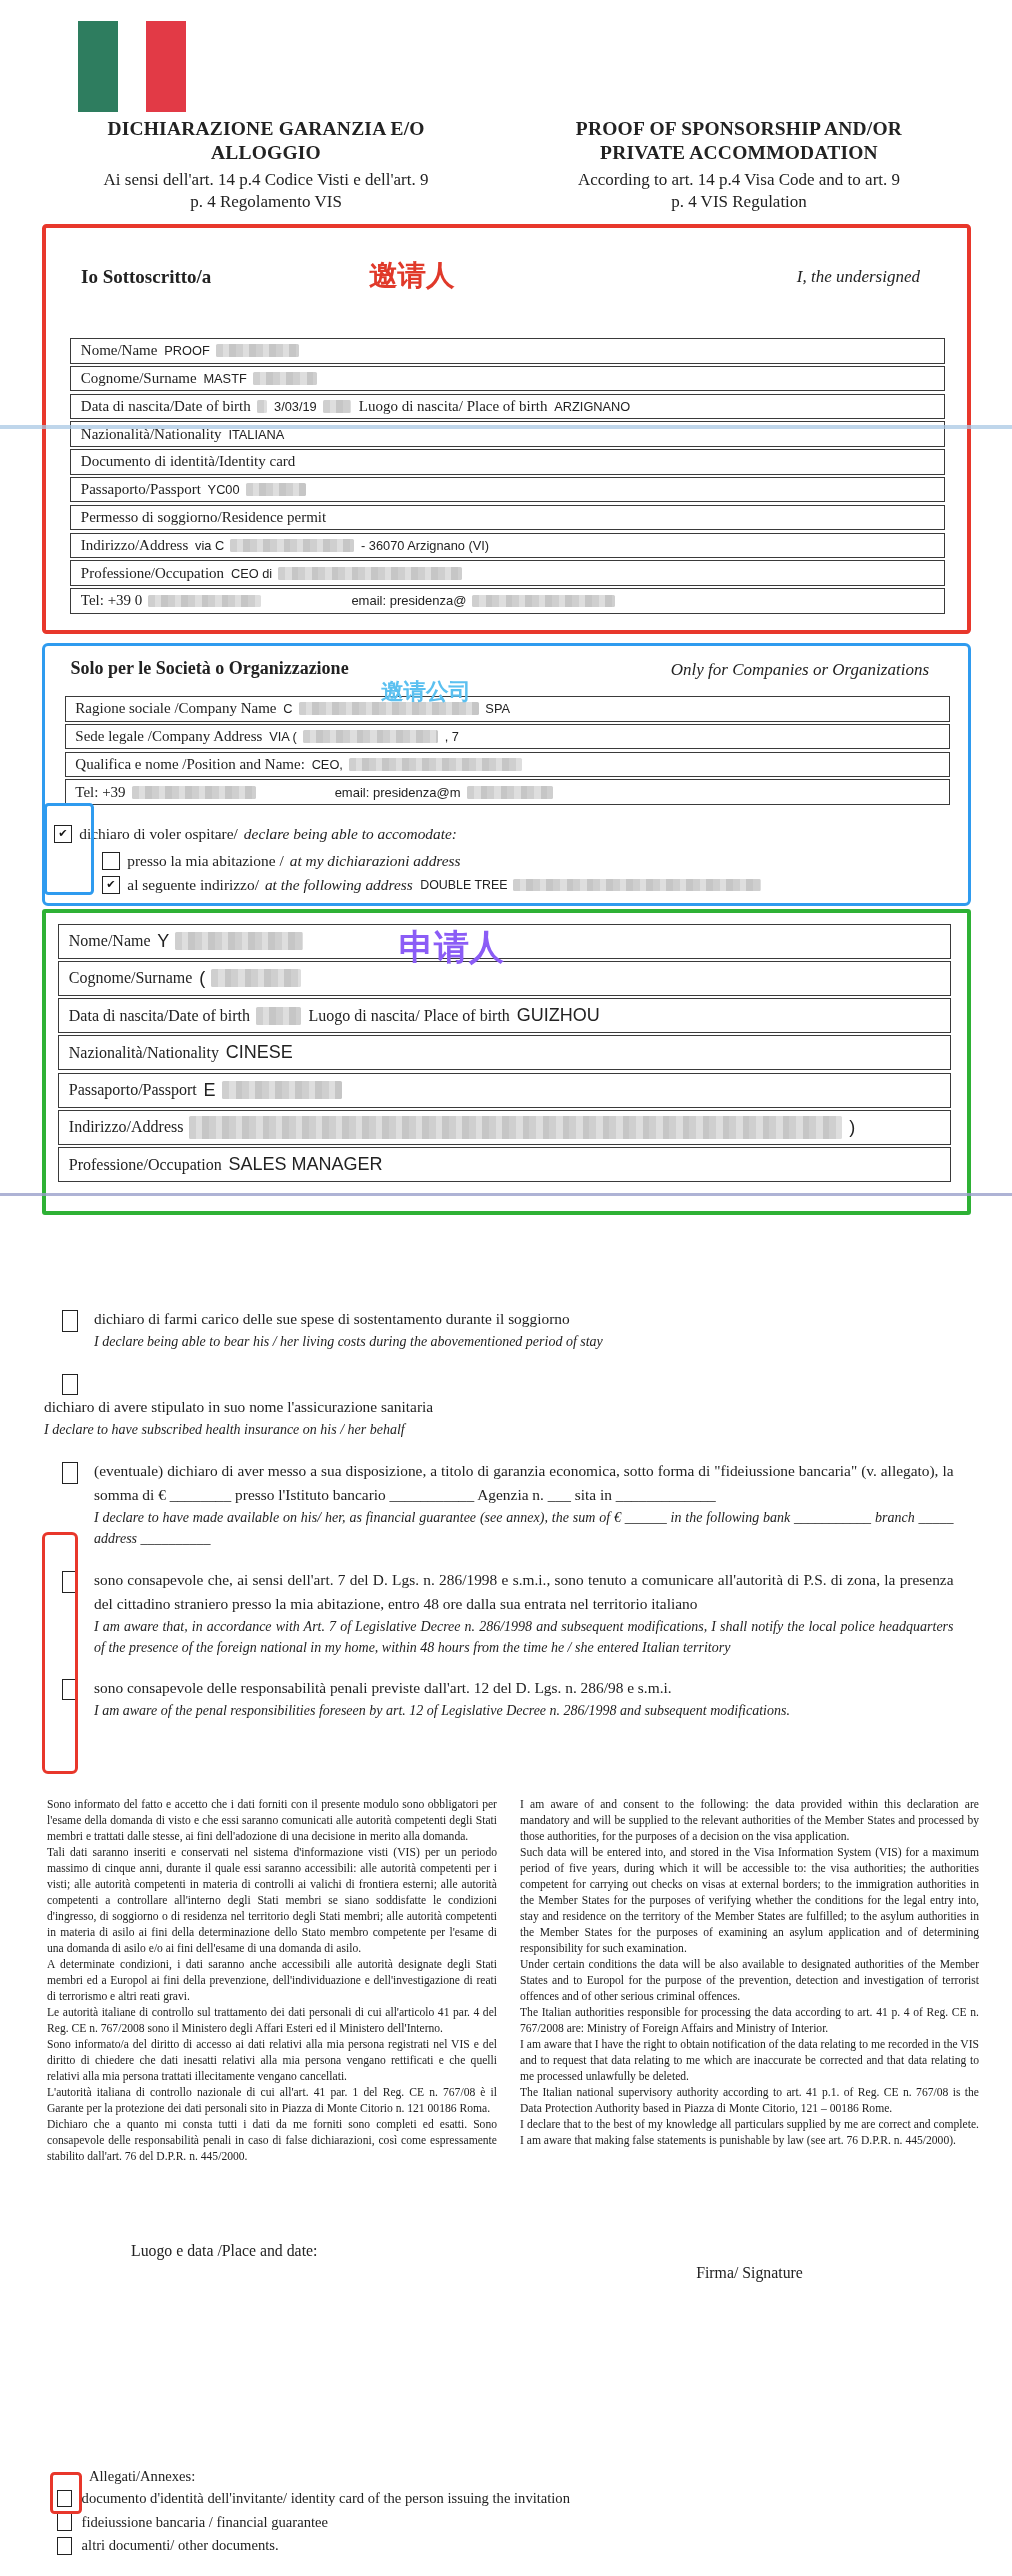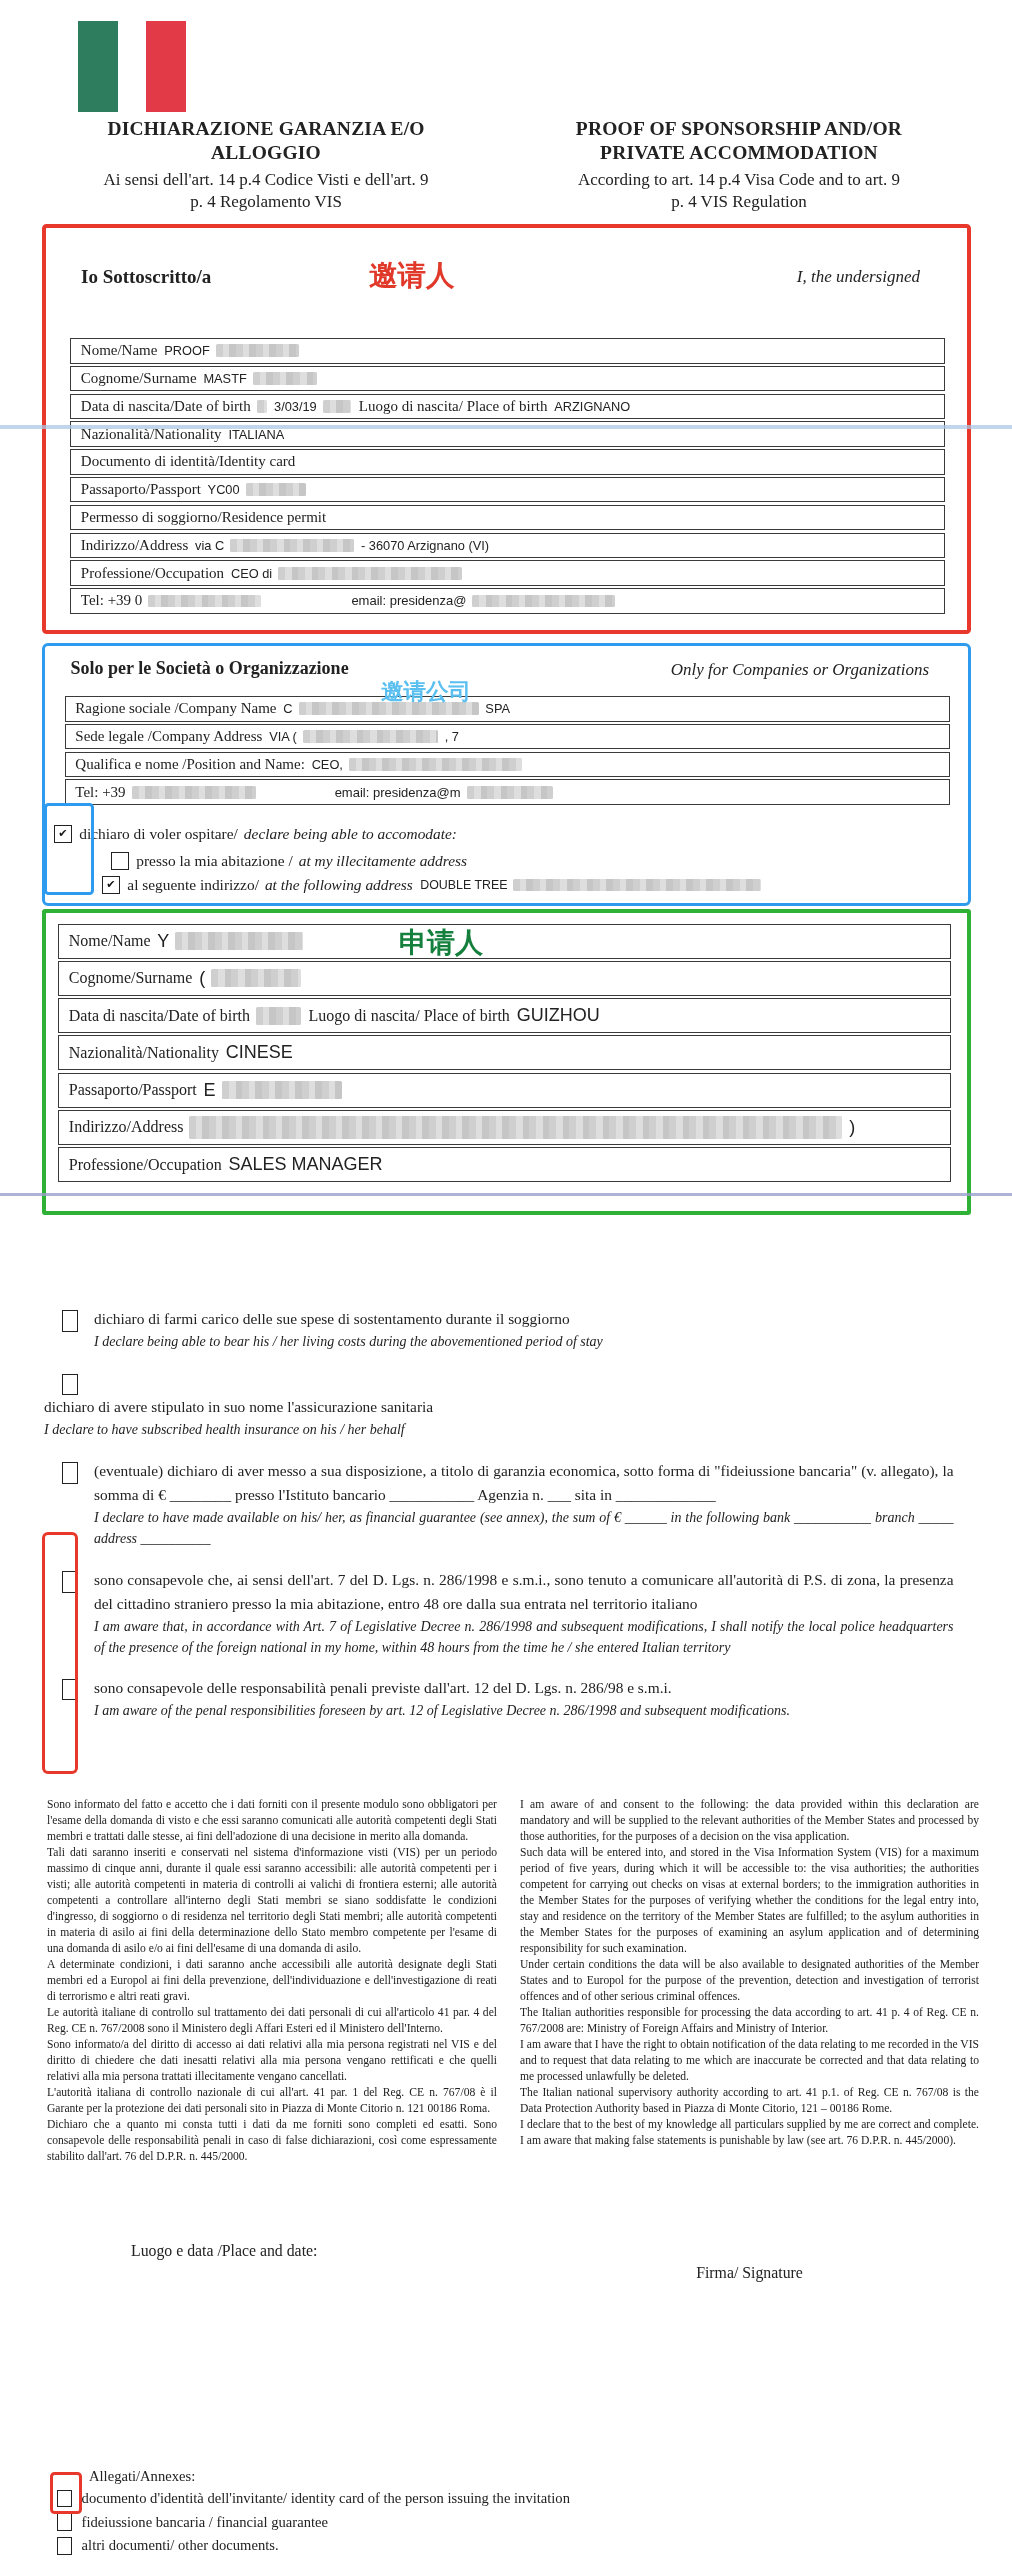--- a/index.html
+++ b/index.html
@@ -43,21 +43,21 @@
           background:repeating-linear-gradient(90deg,#cfcfcf 0 6.8px,#dedede 6.8px 13.5px,#c6c6c6 13.5px 20px);}
   .ft-lg .redact{height:18px;}
   .redact.tall{height:22.5px;}
 
   
   .sec-it{font-weight:bold;font-size:19px;white-space:nowrap;}
   .sec-en{font-style:italic;font-size:17px;white-space:nowrap;}
   .zh{font-weight:bold;white-space:nowrap;z-index:3;}
   .zh-red{color:#e0392a;font-size:28.5px;}
   .zh-blue{color:#5bc0f0;font-size:22.5px;}
-  .zh-green{color:#15803d;font-size:28px;}
+  .zh-green{color:#8b5cf6;font-size:35px;}
 
   
   .cb{display:inline-flex;align-items:center;justify-content:center;width:15.8px;height:15.8px;
       border:1.5px solid #222;background:#fff;flex:none;font-size:11.3px;font-weight:bold;color:#111;
       font-family:"DejaVu Sans",sans-serif;}
   .cb-tall{width:14.3px;height:19.5px;}
   .cb-sm{width:12.8px;height:15.8px;}
 
   
   .host{position:absolute;display:flex;align-items:center;font-size:15.4px;white-space:nowrap;}
@@ -211,26 +211,26 @@
       </div>
     </div>
 
     <div class="host" style="left:9px;top:179px;">
       <span class="cb">
           <span>✔</span>
         </span>
       <span>dichiaro di voler ospitare/</span>
       <span class="en">declare being able to accomodate:</span>
     </div>
-    <div class="host" style="left:66px;top:206px;">
+    <div class="host" style="left:57px;top:206px;">
       <span class="cb">
           <span></span>
         </span>
       <span>presso la mia abitazione /</span>
-      <span class="en">at my illecitamente address</span>
+      <span class="en">at my dichiarazioni address</span>
     </div>
     <div class="host" style="left:57px;top:230px;">
       <span class="cb">
           <span>✔</span>
         </span>
       <span>al seguente indirizzo/</span>
       <span class="en">at the following address</span>
       <span class="val" style="font-family:'Liberation Sans','DejaVu Sans',sans-serif;">DOUBLE TREE</span>
       <span class="redact" style="width:248px"></span>
     </div>

